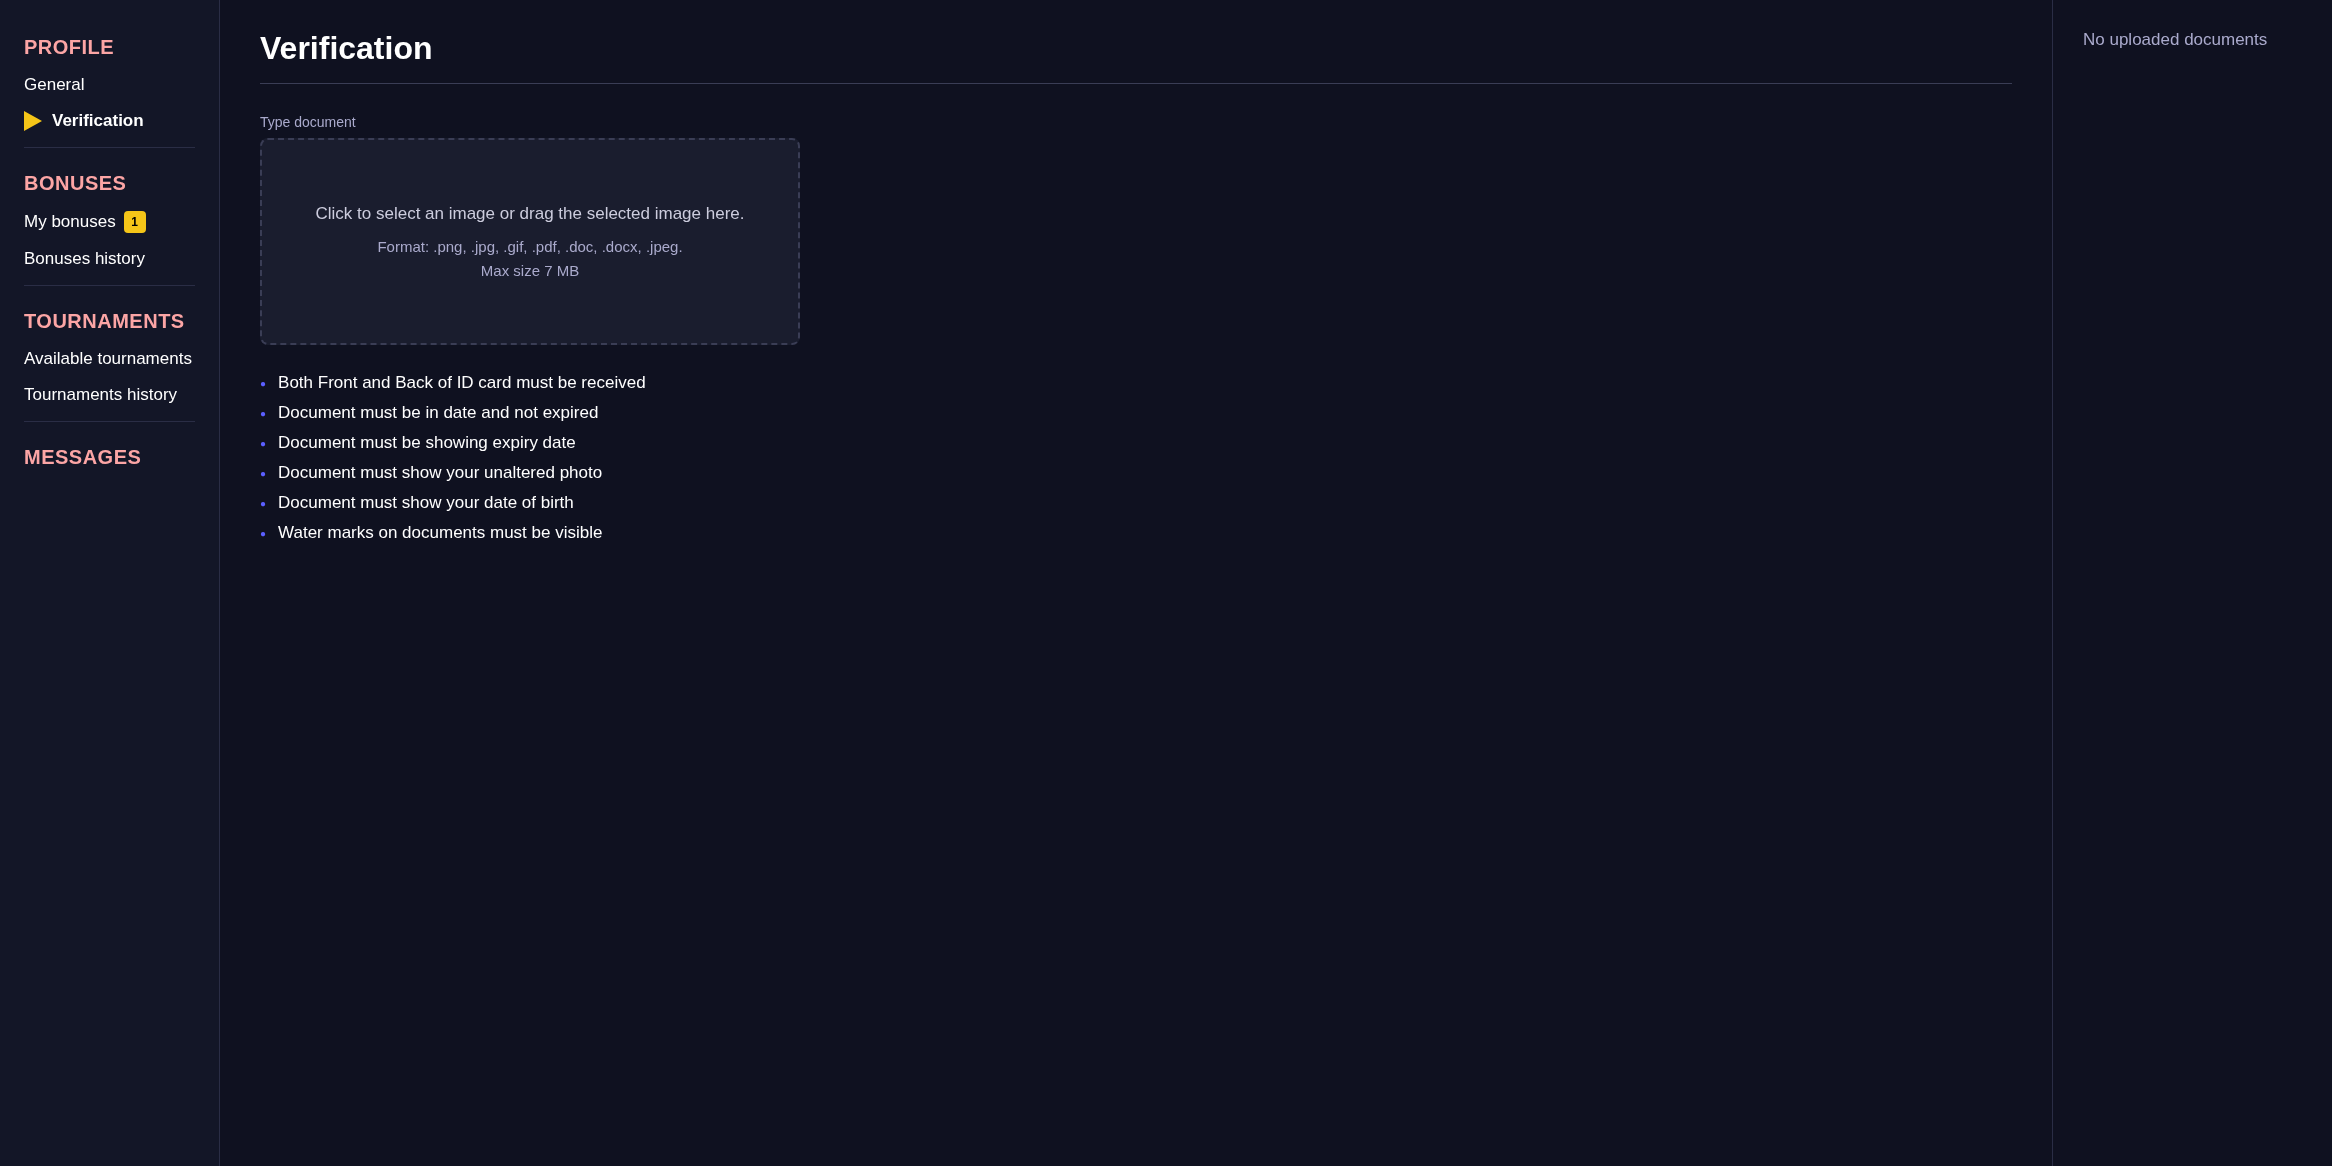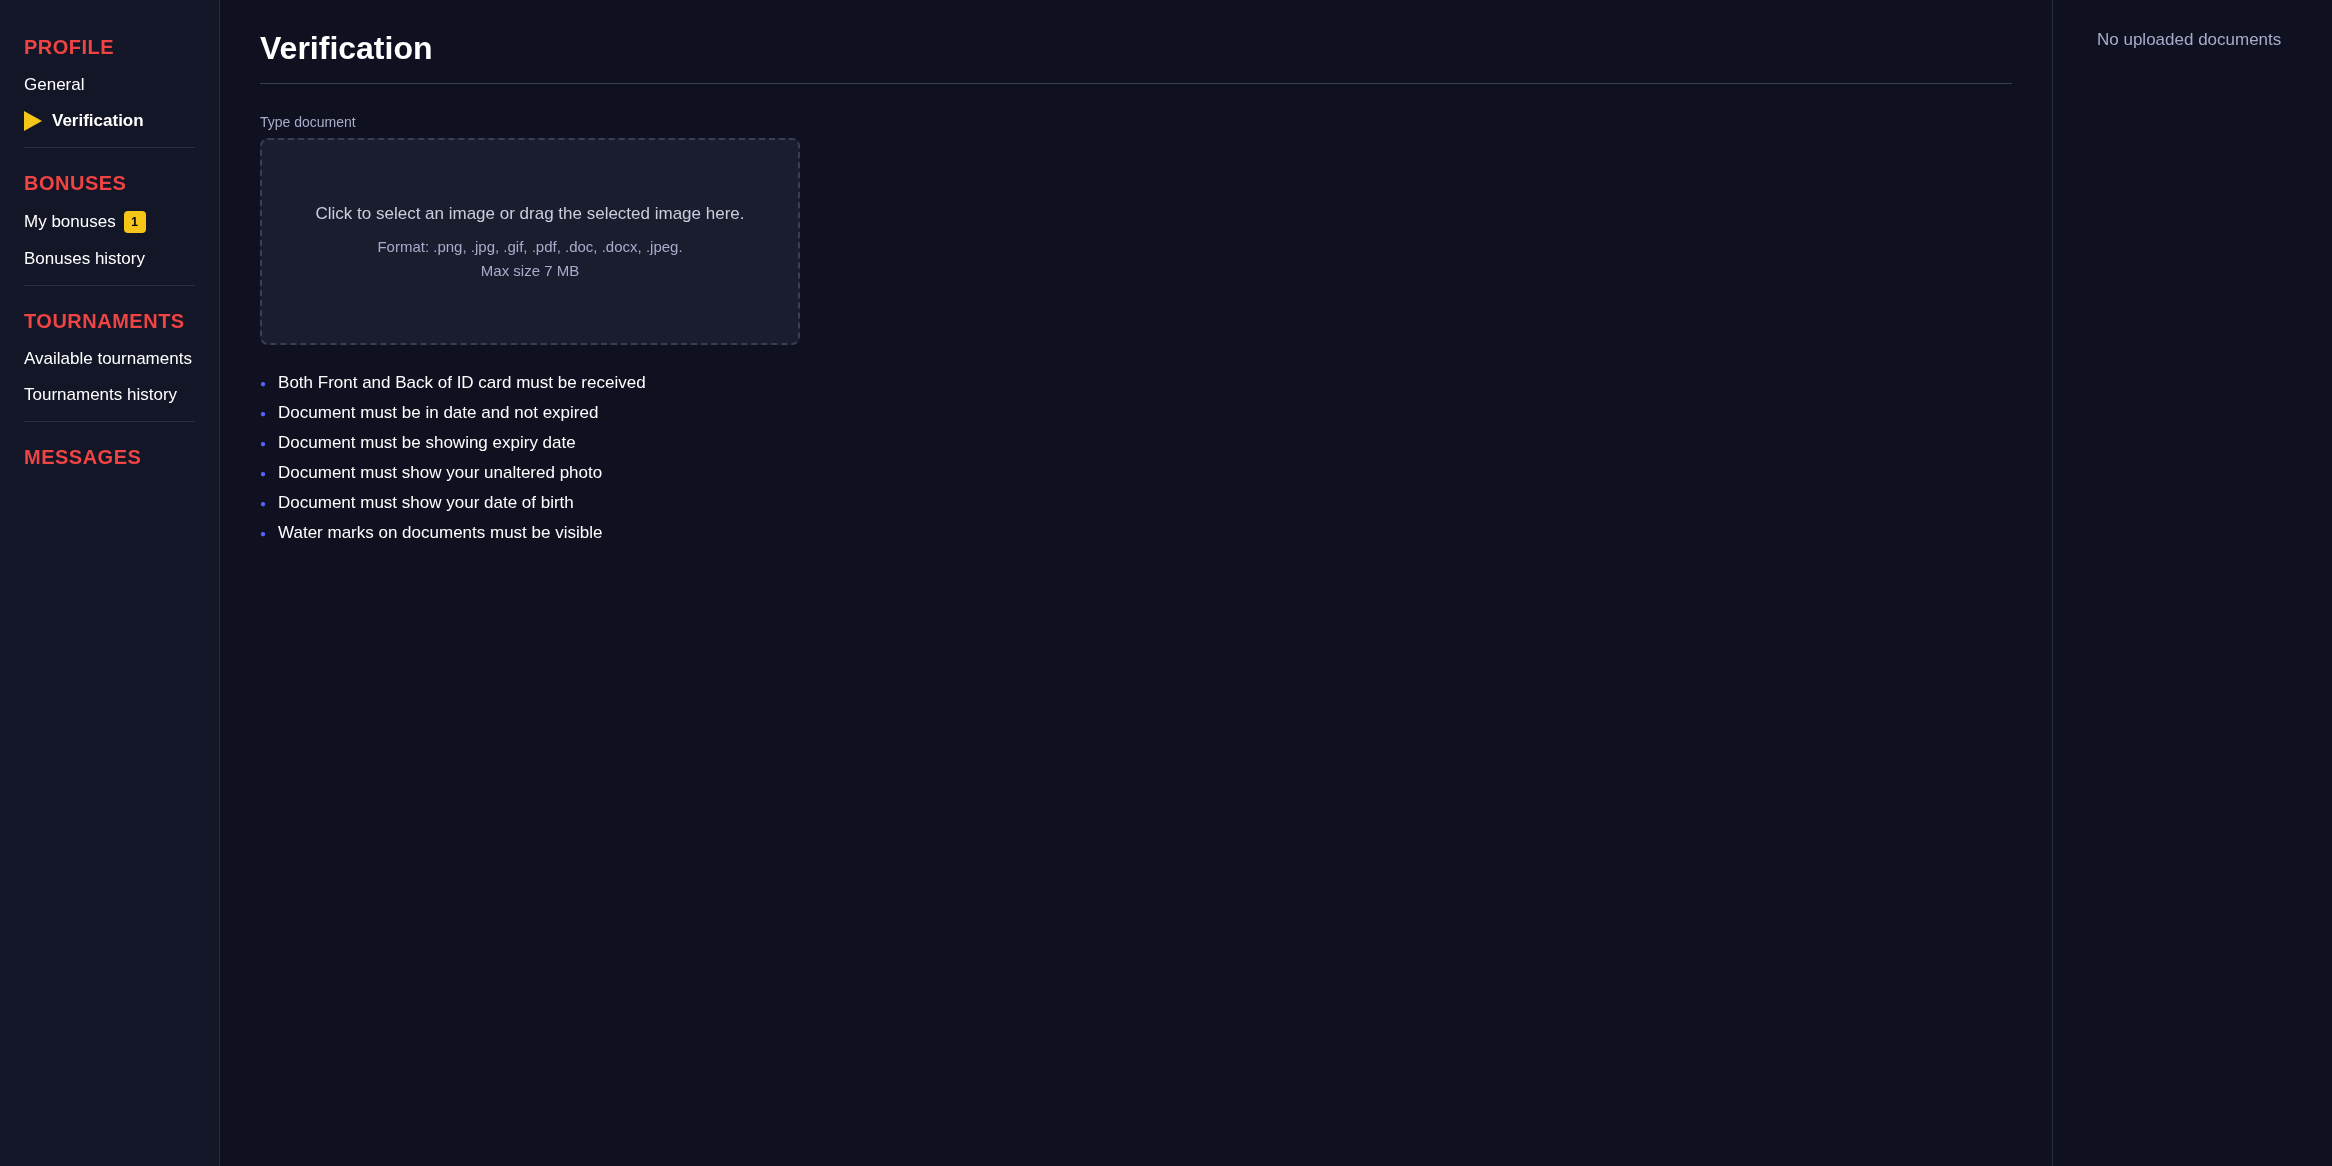--- a/index.html
+++ b/index.html
@@ -16,21 +16,21 @@
       width: 220px;
       min-width: 220px;
       background-color: #131627;
       padding: 20px 0;
       border-right: 1px solid #2a2d45;
     }
 
     .sidebar-section-title {
       font-size: 20px;
       font-weight: 900;
-      color: #ef4444;
+      color: #fca5a5;
       padding: 16px 24px 8px 24px;
       letter-spacing: 0.5px;
     }
 
     .sidebar-divider {
       border: none;
       border-top: 1px solid #2a2d45;
       margin: 8px 24px;
     }
 
@@ -172,21 +172,21 @@
       font-size: 10px;
       margin-top: 5px;
       flex-shrink: 0;
     }
 
     
     .right-panel {
       width: 276px;
       min-width: 280px;
       background-color: #0f1120;
-      padding: 30px 44px;
+      padding: 30px 30px;
       border-left: 1px solid #2a2d45;
     }
 
     .no-docs-text {
       font-size: 17px;
       color: #aaaacc;
     }
   </style>
 </head>
 <body>

